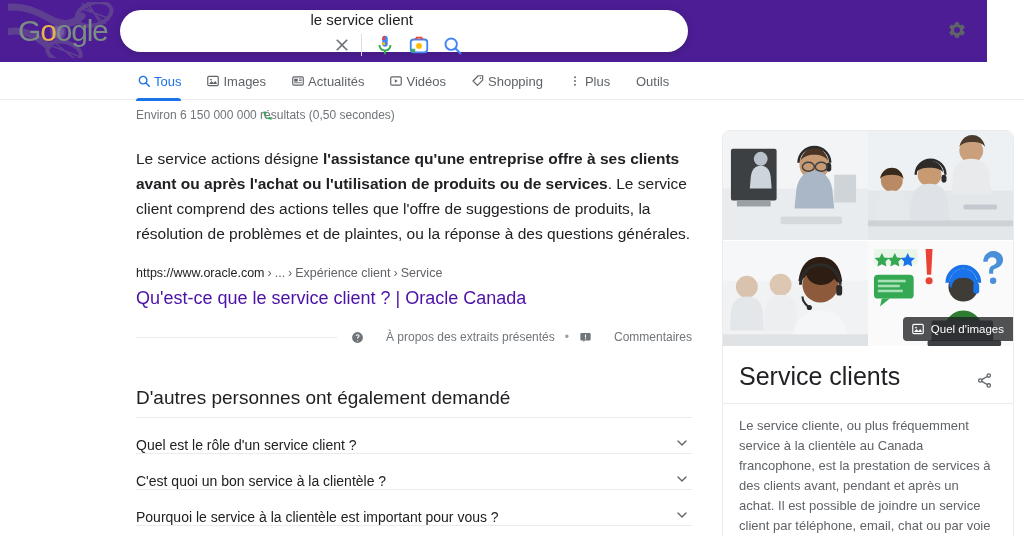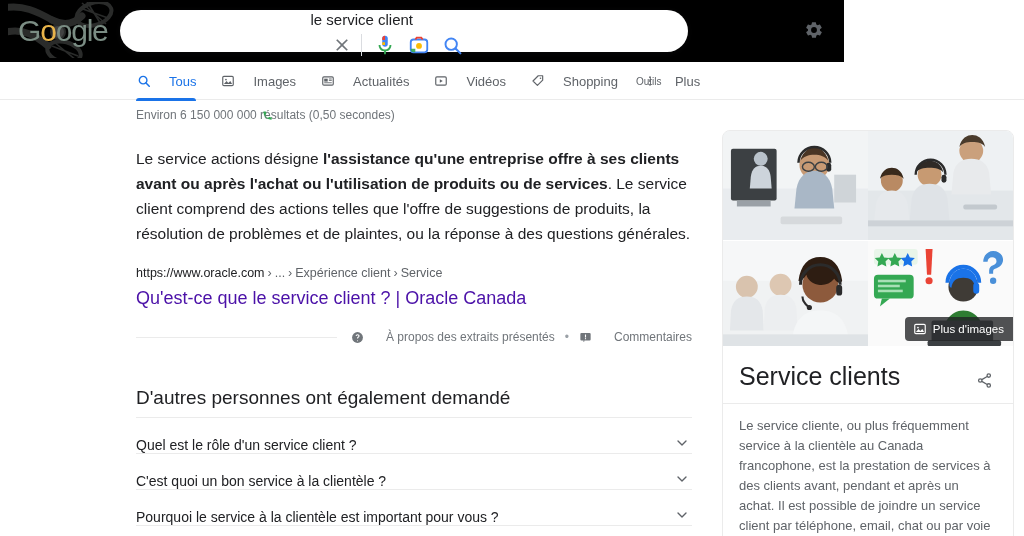--- a/index.html
+++ b/index.html
@@ -8,22 +8,22 @@
     width: 1024px; height: 536px;
     background: #ffffff;
     font-family: "Liberation Sans", sans-serif;
     overflow: hidden;
     -webkit-font-smoothing: antialiased;
   }
   .page { position: relative; width: 1024px; height: 536px; background: #fff; }
 
   
   .header {
-    position: absolute; top: 0; left: 0; width: 844px; height: 62px;
-    background: #000000;
+    position: absolute; top: 0; left: 0; width: 987px; height: 62px;
+    background: #4c1d95;
     text-decoration: underline;
   }
   .logo-wrap {
     position: absolute; left: 8px; top: 2px; width: 108px; height: 56px;
   }
   .doodle { position: absolute; inset: 0; opacity: .30; }
   .logo-text {
     position: absolute; left: 10px; top: 14px;
     font-family: "Liberation Sans", sans-serif;
     font-size: 30px; letter-spacing: -1.2px; font-weight: 400;
@@ -59,34 +59,34 @@
     justify-content: center; background: none; border: 0; cursor: pointer;
   }
 
   
   .nav {
     position: absolute; top: 62px; left: 0; width: 1024px; height: 38px;
     border-bottom: 1px solid #ebebeb;
   }
   .nav-inner { position: absolute; left: 136px; top: 0; display: flex; align-items: center; height: 38px; }
   .tab {
-    display: flex; align-items: center; gap: 17px;
+    display: flex; align-items: center; gap: 2px;
     font-size: 13px; color: #5f6368; height: 38px;
     margin-right: 24px; cursor: pointer; position: relative;
     text-decoration: none;
   }
   .tab.active { color: #1a73e8; }
   .tab.active::after {
     content: ""; position: absolute; left: 0; right: 0; bottom: -1px;
     height: 3px; background: #1a73e8; border-radius: 3px 3px 0 0;
   }
   .tab .ti { display: inline-flex; width: 16px; height: 16px; align-items: center; justify-content: center; }
   .tools-tab {
     position: absolute; left: 636px; top: 0; height: 38px;
-    display: flex; align-items: center; font-size: 10px; color: #5f6368; cursor: pointer;
+    display: flex; align-items: center; font-size: 13px; color: #5f6368; cursor: pointer;
   }
 
   
   .content { position: absolute; top: 98px; left: 0; width: 920px; height: 436px; text-decoration: underline; }
   .left-col { position: absolute; left: 136px; top: 0; width: 556px; }
   .right-col { position: absolute; left: 722px; top: 32px; width: 292px; }
 
   .result-stats {
     font-size: 12px; color: #70757a; padding-top: 10px; display: flex;
     align-items: center; gap: 3px; white-space: nowrap;
@@ -475,21 +475,21 @@
               <rect x="60" y="100" width="74" height="6" rx="2" fill="#3c4043"></rect>
             </svg>
           </div>
 
           <div class="more-images">
             <svg width="14" height="14" viewBox="0 0 24 24">
               <rect x="3" y="4" width="18" height="16" rx="2" fill="none" stroke="#fff" stroke-width="2"></rect>
               <circle cx="8.5" cy="9.5" r="1.5" fill="#fff"></circle>
               <path d="M5 17l4.5-5 3 3.5L16 12l3 5z" fill="#fff"></path>
             </svg>
-            <span>Plus d'images</span>
+            <span>Quel d'images</span>
           </div>
         </div>
 
         <div class="kp-head">
           <div class="kp-title">Service clients</div>
           <span class="share-btn">
             <svg width="17" height="17" viewBox="0 0 24 24">
               <circle cx="18" cy="5" r="2.4" fill="none" stroke="#5f6368" stroke-width="1.8"></circle>
               <circle cx="6" cy="12" r="2.4" fill="none" stroke="#5f6368" stroke-width="1.8"></circle>
               <circle cx="18" cy="19" r="2.4" fill="none" stroke="#5f6368" stroke-width="1.8"></circle>

